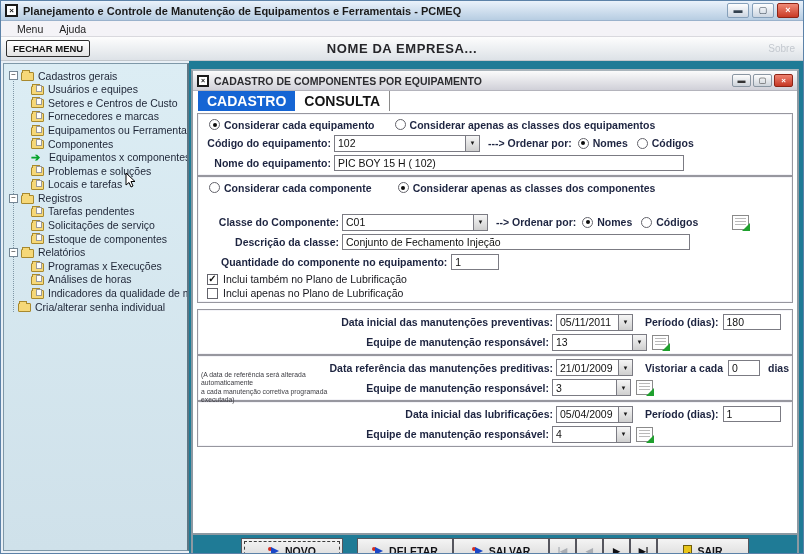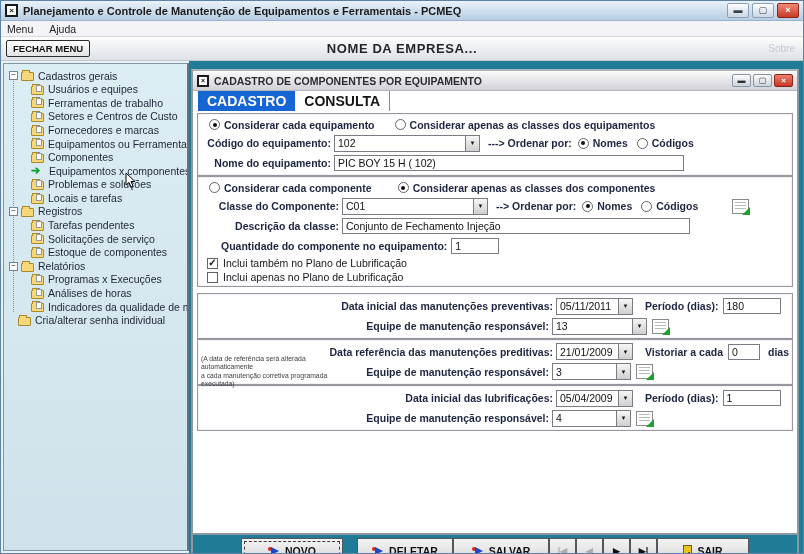--- a/index.html
+++ b/index.html
@@ -10,21 +10,21 @@
 
   
   .titlebar{height:20px;flex:none;background:linear-gradient(#eaf2fb,#b7cde2);border-bottom:1px solid #9ab2cc;display:flex;align-items:center;padding:0 4px;}
   .app-icon{width:13px;height:13px;background:#fff;border:2px solid #1a1a1a;margin-right:5px;display:flex;align-items:center;justify-content:center;font-size:8px;font-weight:bold;color:#111;line-height:1;flex:none;}
   .tb-title{font-size:11px;font-weight:bold;color:#1b1b1b;white-space:nowrap;}
   .win-btns{margin-left:auto;display:flex;gap:3px;}
   .win-btn{width:22px;height:15px;border:1px solid #86a0ba;border-radius:2px;background:linear-gradient(#fefefe,#ccd6e2);display:flex;align-items:center;justify-content:center;font-size:9px;color:#33414f;line-height:1;}
   .win-btn.close{background:linear-gradient(#f08a77,#c93a26);border-color:#8e2416;color:#fff;font-weight:bold;}
 
   
-  .menubar{height:16px;flex:none;background:#f4f3f7;border-bottom:1px solid #d9d9de;display:flex;align-items:center;gap:16px;padding-left:6px;font-size:10.5px;color:#222;}
+  .menubar{height:16px;flex:none;background:#f4f3f7;border-bottom:1px solid #d9d9de;display:flex;align-items:center;gap:16px;padding-left:16px;font-size:10.5px;color:#222;}
 
   
   .toolbar{height:24px;flex:none;background:linear-gradient(#fdfdfd,#dde2e7);border-bottom:1px solid #c2c7cc;display:flex;align-items:center;position:relative;}
   .fechar-btn{margin-left:5px;z-index:2;font-size:9.5px;font-weight:bold;color:#111;background:linear-gradient(#ffffff,#e3e3e3);border:1px solid #2c2c2c;border-radius:2px;padding:2px 6px;}
   .company{position:absolute;left:0;right:0;text-align:center;font-size:13px;font-weight:bold;color:#26262a;letter-spacing:.6px;}
   .sobre{margin-left:auto;z-index:2;font-size:10px;color:#c3c8cf;padding-right:8px;}
 
   
   .content{flex:1;display:flex;min-height:0;}
   .tree{width:186px;flex:none;margin:2px 0 2px 2px;background:linear-gradient(180deg,#dcedf4,#cfe1ea);border:1px solid #7e98a8;border-right:2px solid #5d7684;position:relative;padding-top:5px;font-size:10.5px;color:#1e2536;overflow:hidden;}
@@ -128,24 +128,20 @@
         <span class="exp"></span>
         <span class="folder"></span>
         <span class="tlabel">Cadastros gerais</span>
       </div>
       <div class="trow lvl1">
         <span class="folder doc"></span>
         <span class="tlabel">Usuários e equipes</span>
       </div>
       <div class="trow lvl1">
         <span class="folder doc"></span>
-        <span class="tlabel">Ferramentas de trabalho</span>
-      </div>
-      <div class="trow lvl1">
-        <span class="folder doc"></span>
         <span class="tlabel">Setores e Centros de Custo</span>
       </div>
       <div class="trow lvl1">
         <span class="folder doc"></span>
         <span class="tlabel">Fornecedores e marcas</span>
       </div>
       <div class="trow lvl1">
         <span class="folder doc"></span>
         <span class="tlabel">Equipamentos ou Ferramentas</span>
       </div>
@@ -261,21 +257,21 @@
           </div>
 
           <div class="group">
             <div class="frow" style="height:17px;padding-left:8px;">
               <span class="radio"></span>
               <span class="lbl">Considerar cada componente</span>
               <span style="width:26px;flex:none;"></span>
               <span class="radio sel"></span>
               <span class="lbl">Considerar apenas as classes dos componentes</span>
             </div>
-            <div class="frow" style="height:20px;">
+            <div class="frow" style="height:20px;margin-top:16px;">
               <span class="lbl lc138">Classe do Componente:</span>
               <span class="combo">
                 <span class="val" style="width:131px;">C01</span>
                 <span class="dd"></span>
               </span>
               <span style="width:8px;flex:none;"></span>
               <span class="lbl">--&gt; Ordenar por:</span>
               <span style="width:6px;flex:none;"></span>
               <span class="radio sel"></span>
               <span class="lbl">Nomes</span>

